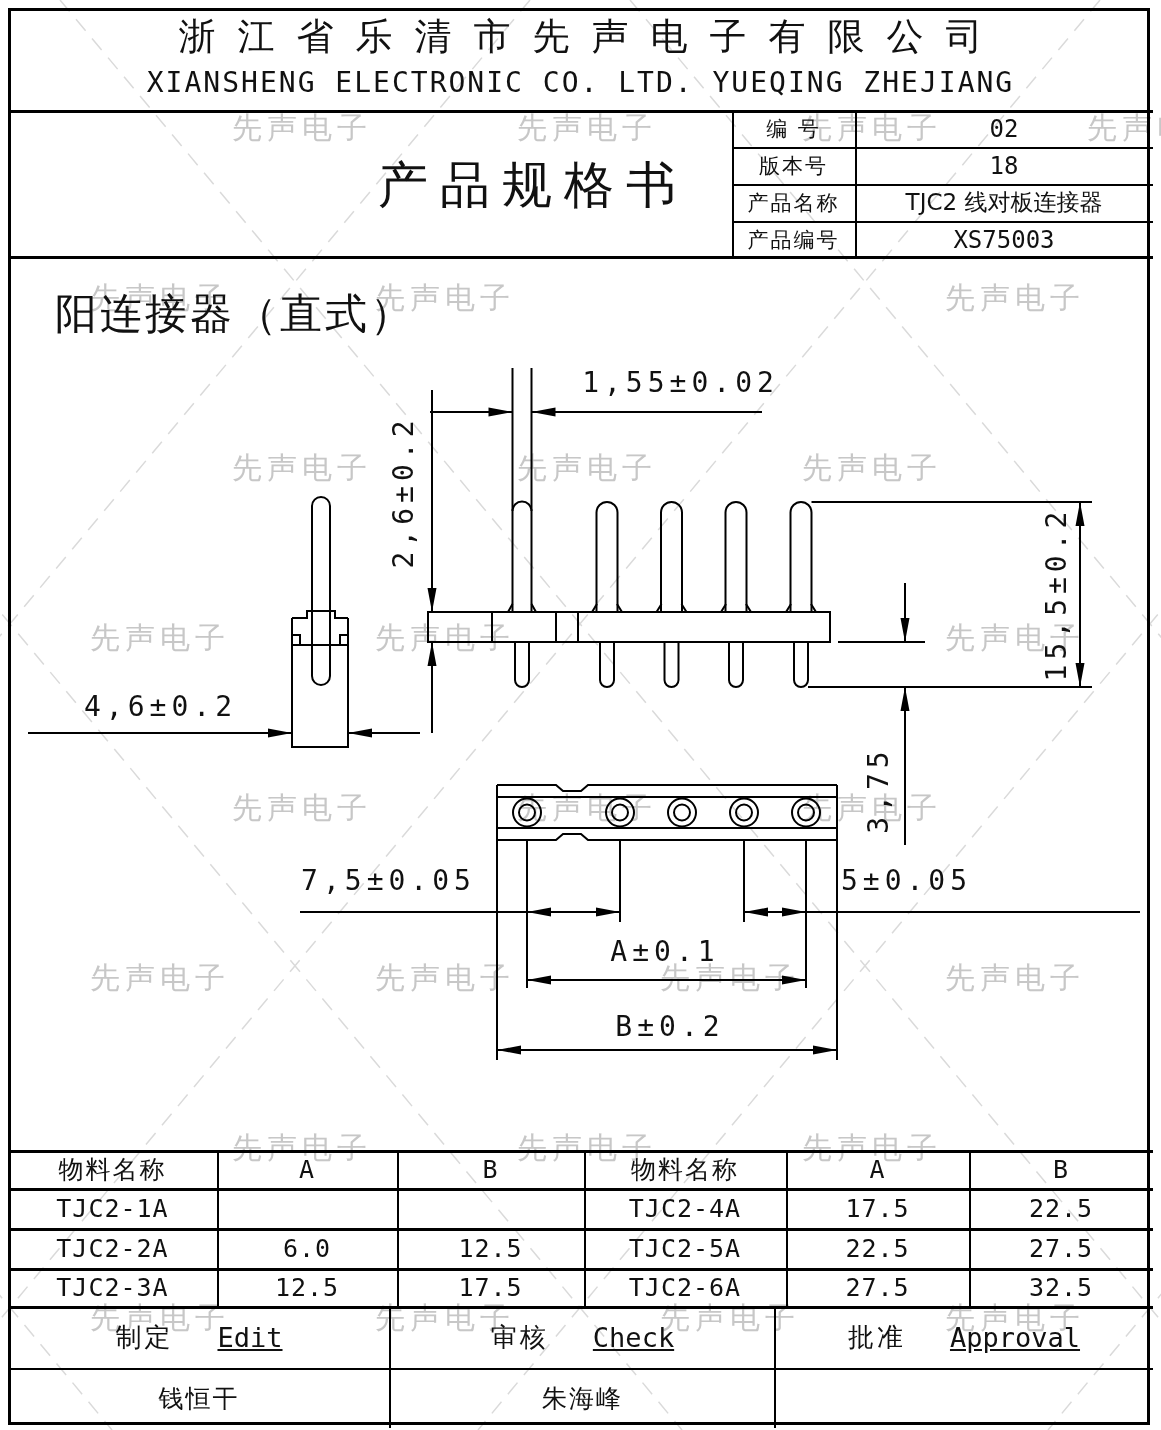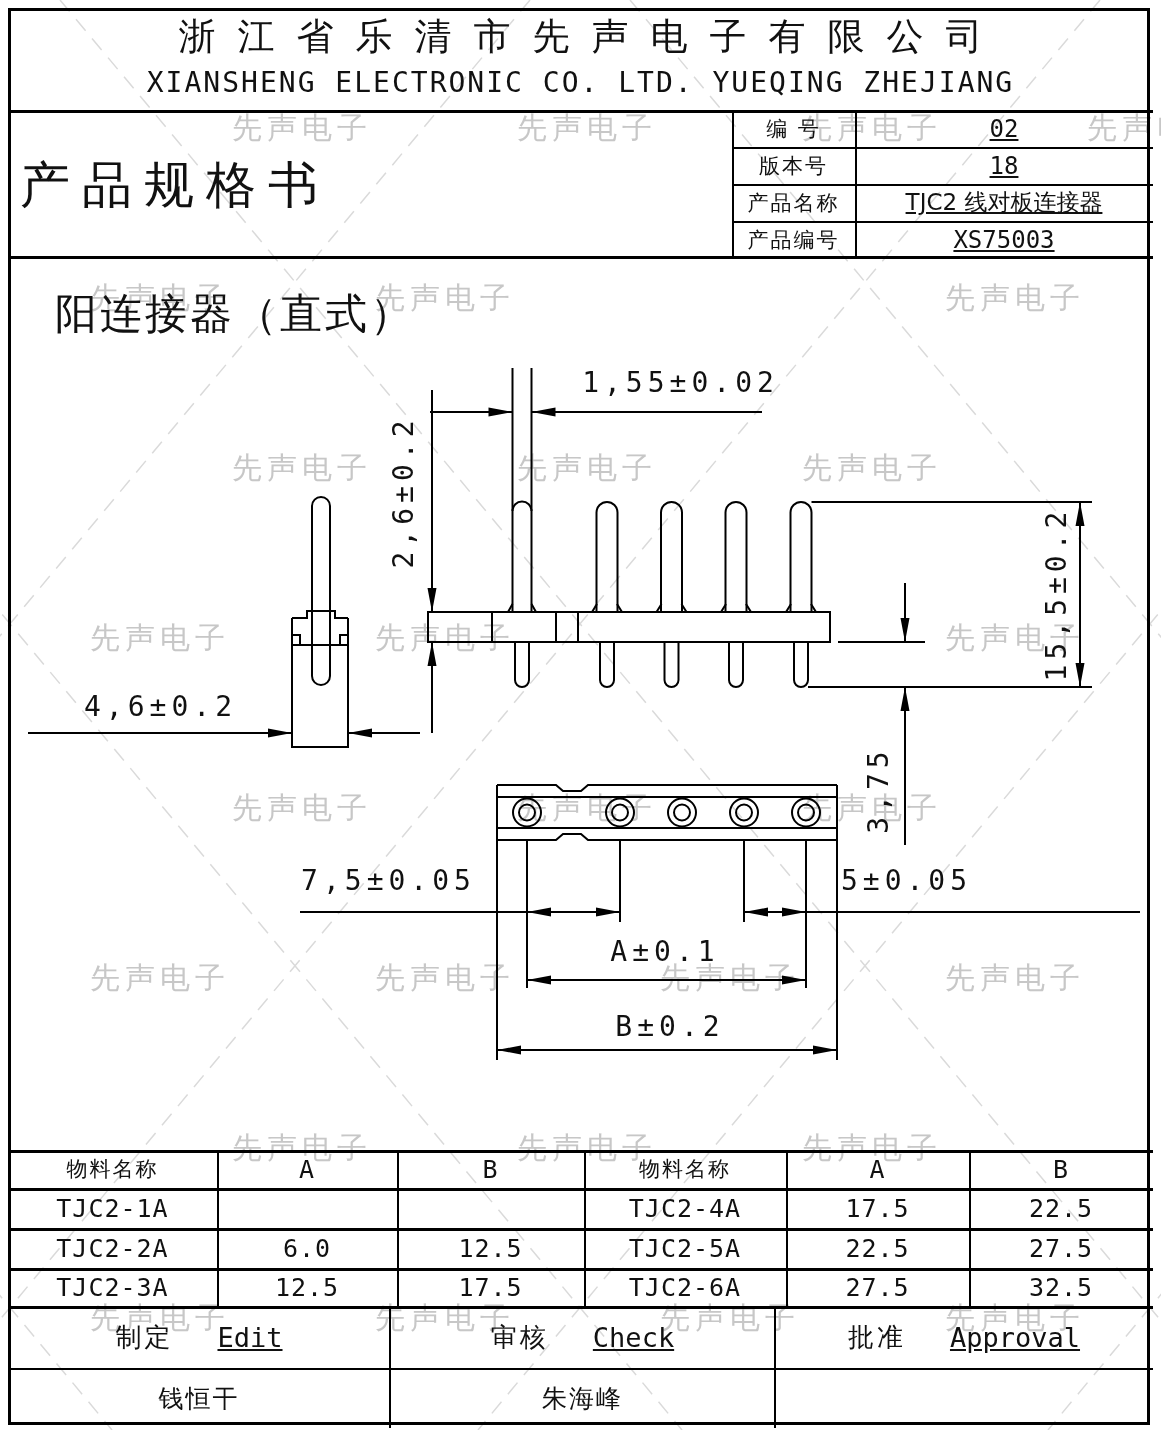--- a/index.html
+++ b/index.html
@@ -9,38 +9,38 @@
   .wm-layer{z-index:0;pointer-events:none;}
   .draw-layer{z-index:1;}
   .ln{position:absolute;background:#000;z-index:2;}
   .txt{position:absolute;z-index:3;white-space:nowrap;}
   .docborder{position:absolute;left:8px;top:8px;width:1142px;height:1417px;
              border:3px solid #000;box-sizing:border-box;z-index:2;}
   .company-cn{left:8px;top:12px;width:1145px;text-align:center;font-size:37px;
               letter-spacing:22px;text-indent:22px;font-weight:500;}
   .company-en{left:8px;top:66px;width:1145px;text-align:center;font-size:28px;
               font-family:"DejaVu Sans Mono",monospace;letter-spacing:2px;}
-  .doc-title{left:8px;top:152px;width:680px;text-align:left;font-size:50px;
+  .doc-title{left:8px;top:152px;width:680px;text-align:right;font-size:50px;
              letter-spacing:12px;text-indent:12px;}
   .info-grid{position:absolute;left:732px;top:110px;width:421px;height:176px;z-index:3;
              display:grid;grid-template-columns:123px 298px;grid-auto-rows:37px;}
   .info-grid div{display:flex;align-items:center;justify-content:center;}
   .info-label{font-size:21px;letter-spacing:2px;}
-  .info-value{font-size:24px;font-family:"DejaVu Sans Mono",monospace;text-decoration:underline;}
+  .info-value{font-size:24px;font-family:"DejaVu Sans Mono",monospace;}
   .info-value.cjk{font-family:"DejaVu Sans",sans-serif;font-size:23px;}
   .drawing-title{left:55px;top:286px;font-size:42px;letter-spacing:3px;}
   .dim{position:absolute;z-index:3;font-family:"DejaVu Sans Mono",monospace;font-size:28px;
        letter-spacing:5px;text-align:center;height:30px;line-height:30px;white-space:nowrap;}
   .dimv{transform:rotate(-90deg);transform-origin:center;}
   .parts-grid{position:absolute;left:8px;top:1150px;width:1145px;z-index:3;display:grid;
               grid-template-columns:209px 180px 187px 202px 183px 184px;
               grid-template-rows:38px 40px 40px 38px;}
   .parts-grid div{display:flex;align-items:center;justify-content:center;
                   font-family:"DejaVu Sans Mono",monospace;font-size:25px;letter-spacing:1px;}
-  .parts-grid div.cn{font-family:Liberation Serif, serif;font-size:21px;letter-spacing:2px;}
+  .parts-grid div.cn{font-family:Liberation Serif, serif;font-size:25px;letter-spacing:2px;}
   .sig-grid{position:absolute;left:8px;top:1306px;width:1145px;z-index:3;display:grid;
             grid-template-columns:382px 385px 378px;grid-template-rows:62px 60px;}
   .sig-grid .cell{display:flex;align-items:center;justify-content:center;gap:44px;}
   .sig-cn{font-size:26px;letter-spacing:3px;}
   .sig-en{font-size:27px;font-family:"DejaVu Sans Mono",monospace;text-decoration:underline;}
   .sig-name{font-size:25px;letter-spacing:2px;}
   .sig-date{font-size:24px;font-family:"DejaVu Sans Mono",monospace;}
   .wm-text{font-size:30px;letter-spacing:5px;fill:#c7c7c7;}
 </style>
 </head>

